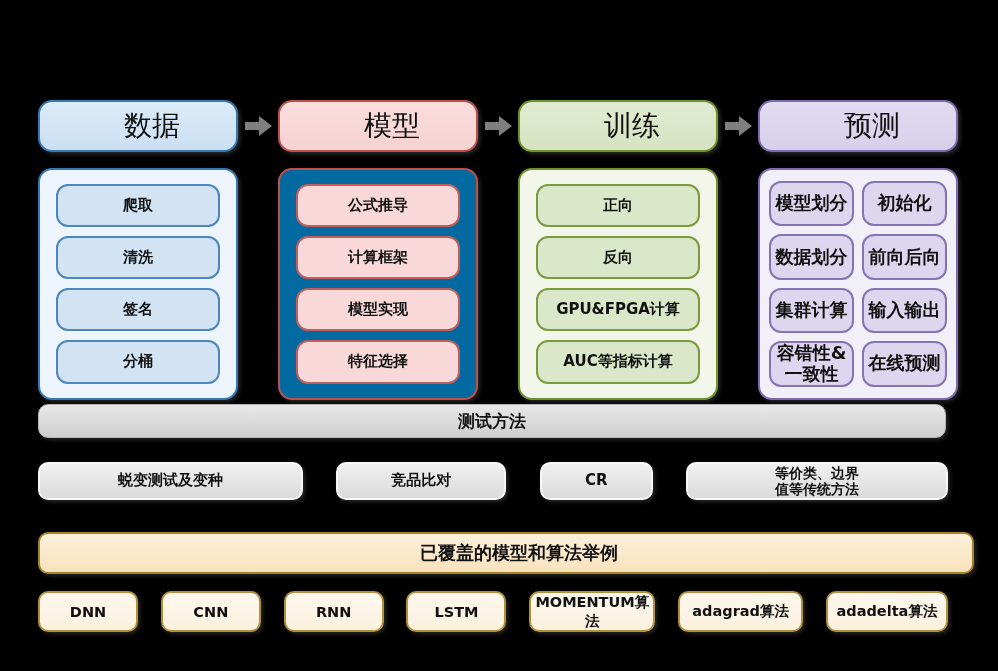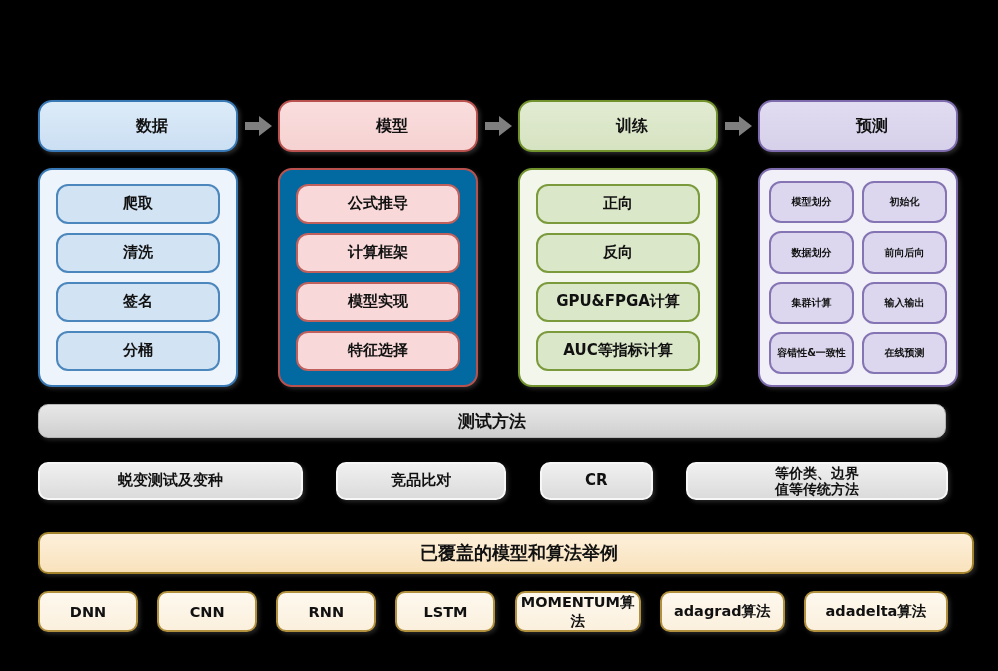--- a/index.html
+++ b/index.html
@@ -9,42 +9,42 @@
     overflow:hidden;
   }
   
   .cols { position:absolute; left:38px; width:920px; display:grid;
           grid-template-columns:200px 40px 200px 40px 200px 40px 200px; }
   .cols.header-row { top:100px; height:52px; }
   .cols.panel-row  { top:168px; height:219px; }
 
   .colhead {
     border-radius:14px; display:flex; align-items:center; justify-content:center;
-    font-size:16px; font-weight:700; border:2px solid; 
+    font-size:28px; font-weight:400; border:2px solid; 
     box-shadow:2px 2px 4px rgba(130,130,130,0.35);
     padding-left:28px;
   }
   .arrowcell { display:flex; align-items:center; justify-content:center; }
   .arrowcell svg { width:27px; height:20px; }
 
   .panel {
     border-radius:14px; border:2px solid; padding:14px 16px;
     display:flex; flex-direction:column; gap:9px;
     box-shadow:2px 2px 4px rgba(130,130,130,0.3);
   }
   .panel .item {
     flex:1; border-radius:12px; border:2px solid;
     display:flex; align-items:center; justify-content:center;
     font-size:15px; font-weight:700; text-align:center; line-height:1.15;
   }
   .panel.grid2 {
     display:grid; grid-template-columns:1fr 1fr; grid-auto-rows:1fr;
     gap:8px; padding:11px 9px;
   }
-  .panel.grid2 .item { font-size:10px; padding:0 2px; }
+  .panel.grid2 .item { font-size:18px; padding:0 2px; }
 
   
   .blue   .colhead, .colhead.blue   { background:linear-gradient(180deg,#dcebf8,#cbdff3); border-color:#3878b4; }
   .panel.blue   { background:#edf4fb; border-color:#3878b4; }
   .blue   .item { background:#d2e3f4; border-color:#4b86bd; }
   .red    .colhead, .colhead.red    { background:linear-gradient(180deg,#fadddd,#f6d2d2); border-color:#b9524f; }
   .panel.red    { background:#0369a1; border-color:#b9524f; }
   .red    .item { background:#f8d8d8; border-color:#c0605d; }
   .green  .colhead, .colhead.green  { background:linear-gradient(180deg,#e1ebd2,#d6e3c1); border-color:#72922e; }
   .panel.green  { background:#f3f7eb; border-color:#72922e; }
@@ -89,21 +89,21 @@
   .methods .box:nth-child(4) span { display:inline-block; max-width:6.6em; }
 
   .algos .box {
     background:linear-gradient(180deg,#fdf8ee,#fbf0dd); border:2px solid #b0903c;
     font-size:14.5px;
   }
   .algos .box:nth-child(1),.algos .box:nth-child(2),
   .algos .box:nth-child(3),.algos .box:nth-child(4) { width:100px; }
   .algos .box:nth-child(5) { width:126px; }
   .algos .box:nth-child(6) { width:125px; }
-  .algos .box:nth-child(7) { width:144px;justify-content:center; }
+  .algos .box:nth-child(7) { width:122px;justify-content:center; }
 </style>
 </head>
 <body>
 
 <div class="stage">
 
   <div class="cols header-row">
     <div class="colhead blue">
       <span>数据</span>
     </div>

